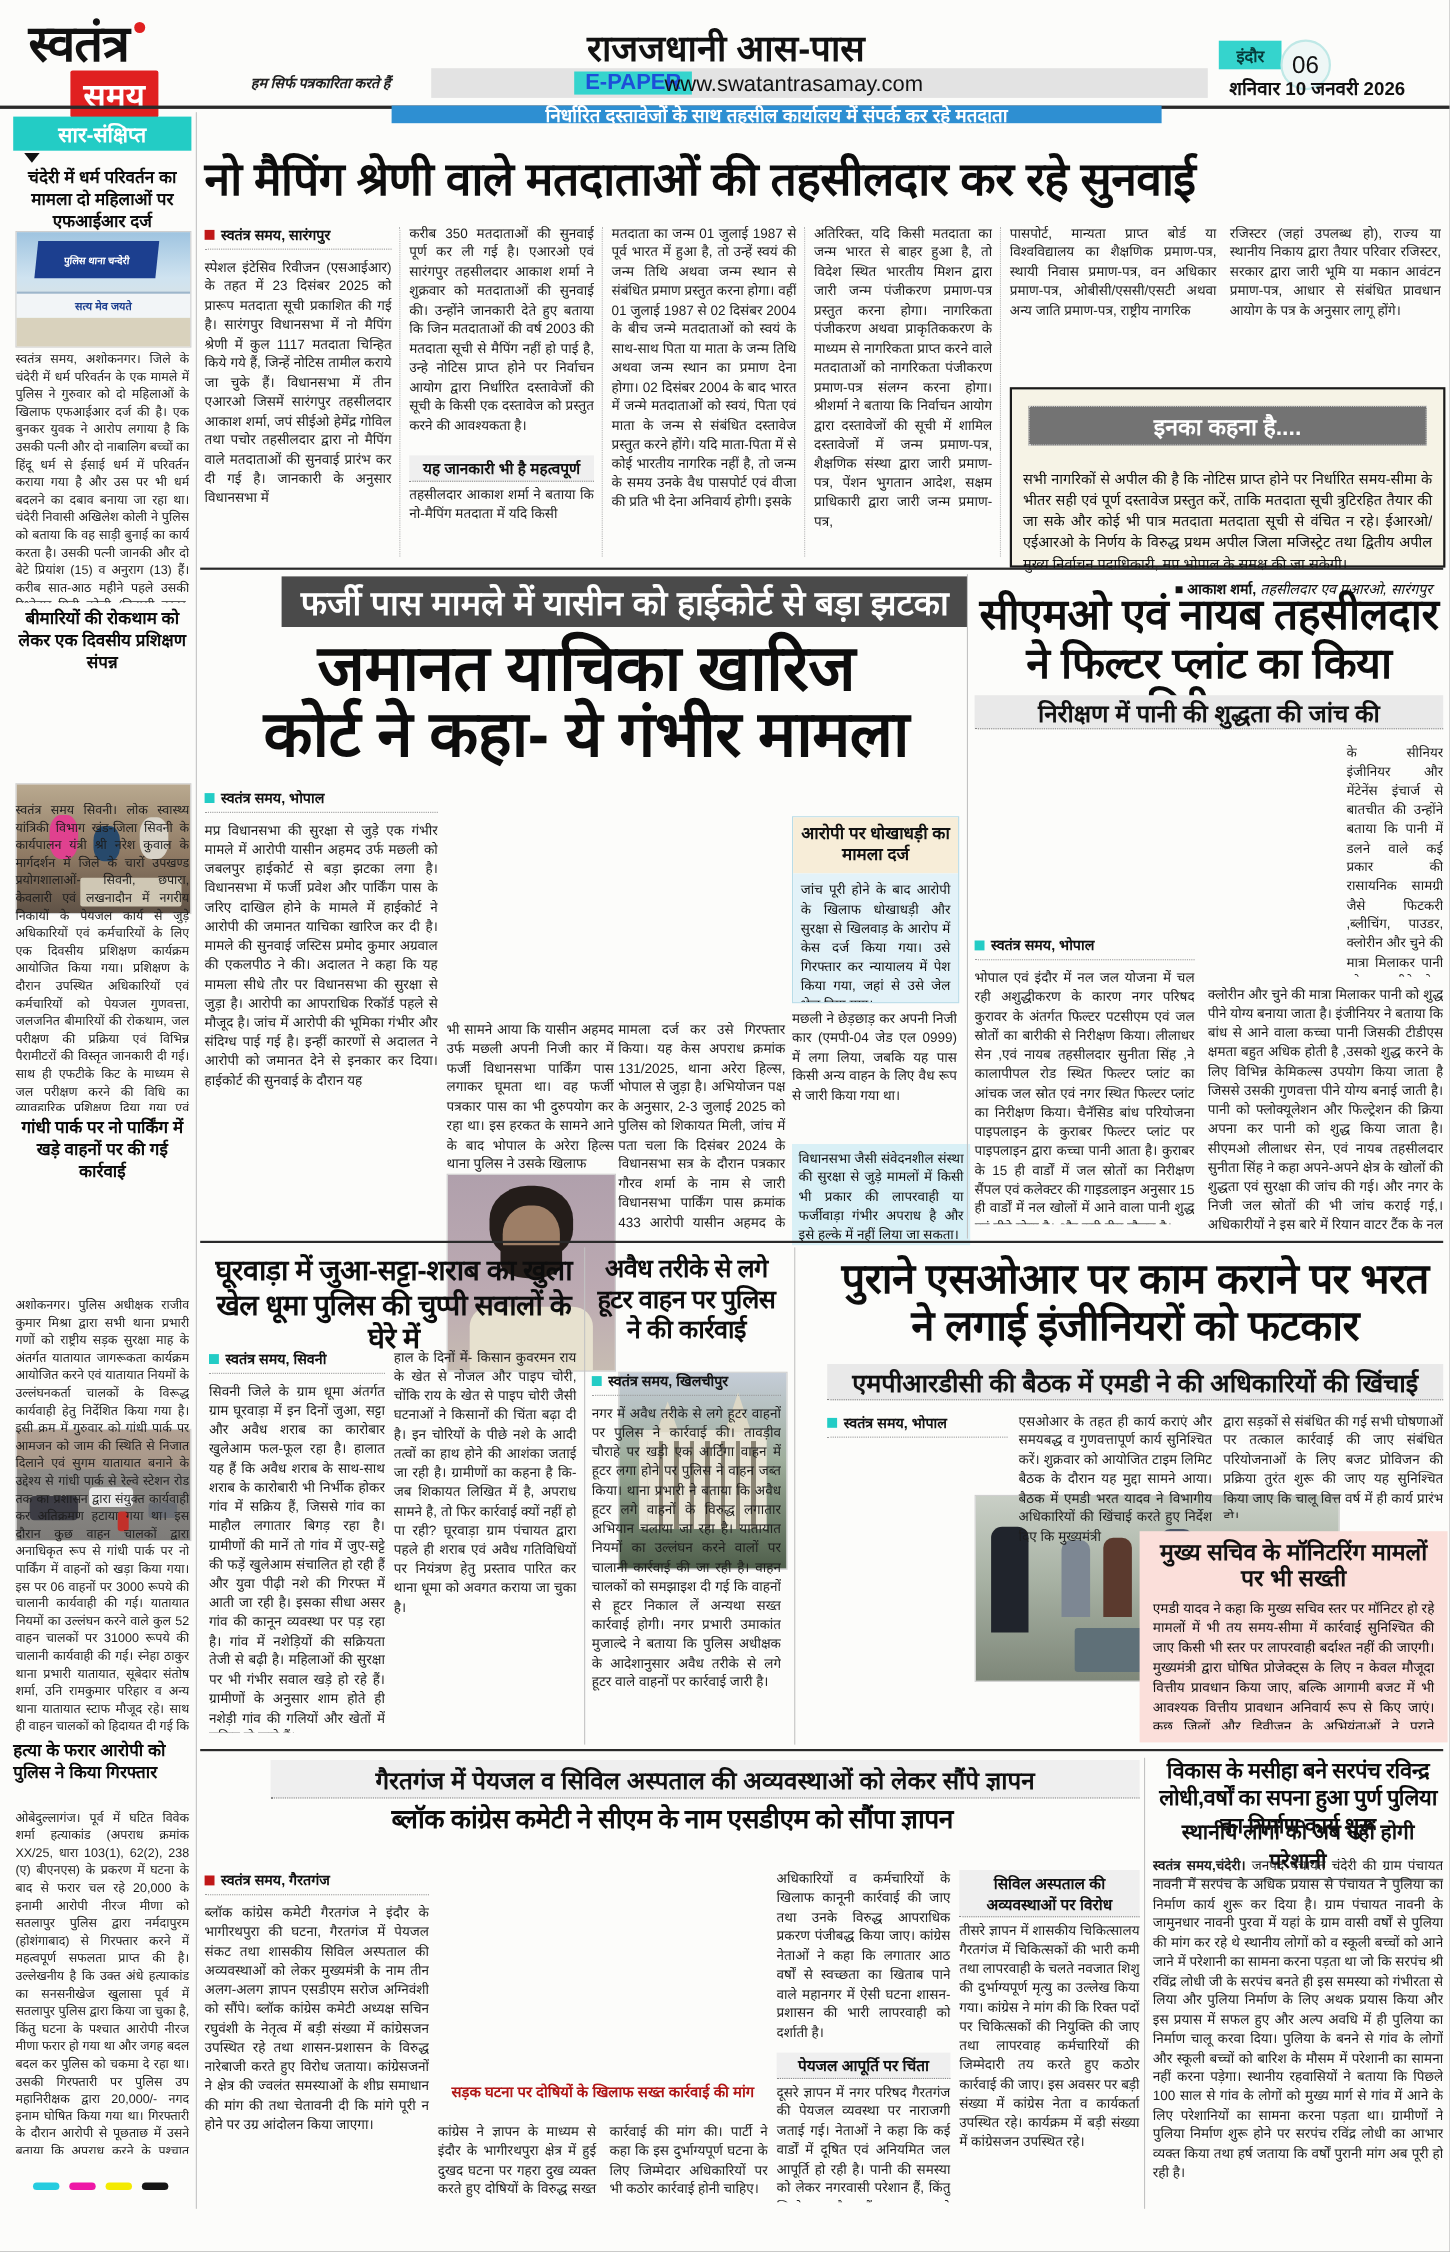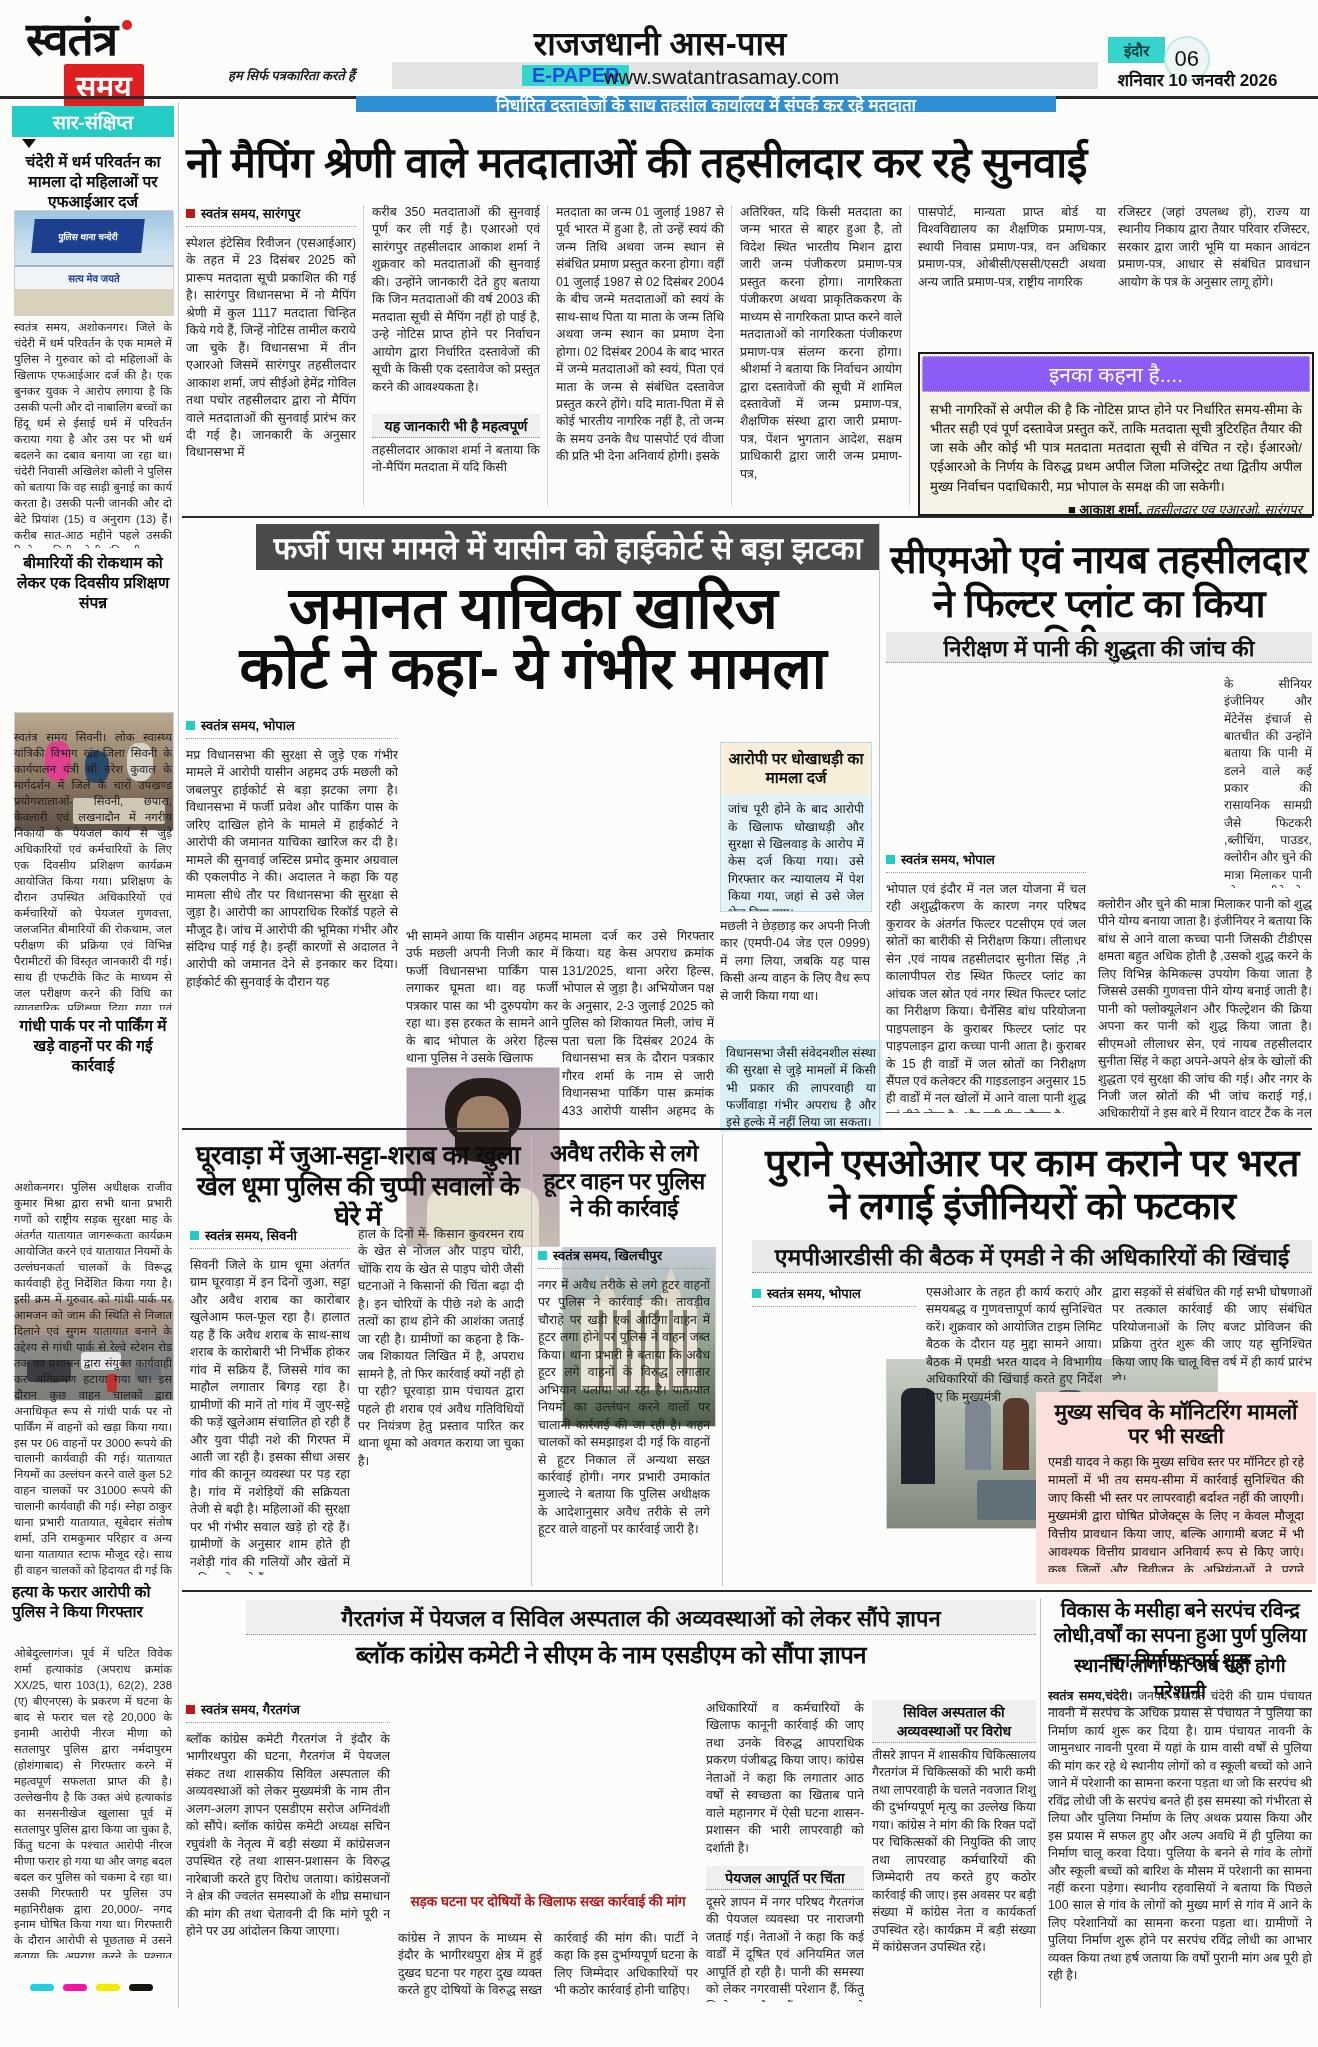--- a/index.html
+++ b/index.html
@@ -13,22 +13,22 @@
   .vrd{width:0;border-left:1px dotted #b5b5b5}
   .hr{background:#2a2a2a}
   .byline{display:flex;align-items:center;gap:6px;font-size:13px;font-weight:700;
           border-bottom:1px dotted #9a9a9a;padding-bottom:4px}
   .sq{width:9px;height:9px;flex:0 0 auto}
   .kicker-blue{background:#2e8fd2;color:#fff;font-weight:700;display:flex;align-items:center;justify-content:center}
   .kicker-dark{background:#4a4a4a;color:#fff;font-weight:700;display:flex;align-items:center;justify-content:center}
   .graybar{background:#e9e9e9;font-weight:700;display:flex;align-items:center;justify-content:center;
            border-bottom:1px dotted #888;color:#111}
   .saybox{border:2px solid #1a1a1a;background:#f6f3e6}
-  .saybox .hd{background:#8b5cf6;color:#fff;text-align:center;font-weight:400;font-size:21px;
-              padding:3px 0;margin:2px;border:1px dotted #cfcfcf}
+  .saybox .hd{background:#737373;color:#fff;text-align:center;font-weight:700;font-size:21px;
+              padding:3px 0;margin:15px;border:1px dotted #cfcfcf}
   .saybox .bd{padding:6px 10px 4px;font-size:13.2px;line-height:1.45;text-align:justify}
   .saybox .att{padding:0 10px 8px;text-align:right;font-size:13px}
   .fbox{border:1px solid #b8dce8;overflow:hidden}
   .fbox .hd{background:#f7edd8;font-weight:800;text-align:center;font-size:15.5px;line-height:1.2;padding:7px 4px}
   .fbox .bd{background:#e3f2f8;padding:7px 7px;font-size:12.2px;line-height:1.42;text-align:justify}
   .hlight{background:#d9f0f6;padding:5px 6px;font-size:12.2px;line-height:1.42;text-align:justify;overflow:hidden}
   .pbox{background:#fbdfda;padding:8px 12px;overflow:hidden}
   .pbox .hd{font-weight:700;font-size:21px;text-align:center;line-height:1.15;margin-bottom:6px}
   .pbox .bd{font-size:12.4px;line-height:1.45;text-align:justify}
   .side-h{font-weight:800;font-size:15.5px;line-height:1.3;text-align:center;color:#0d0d0d}

